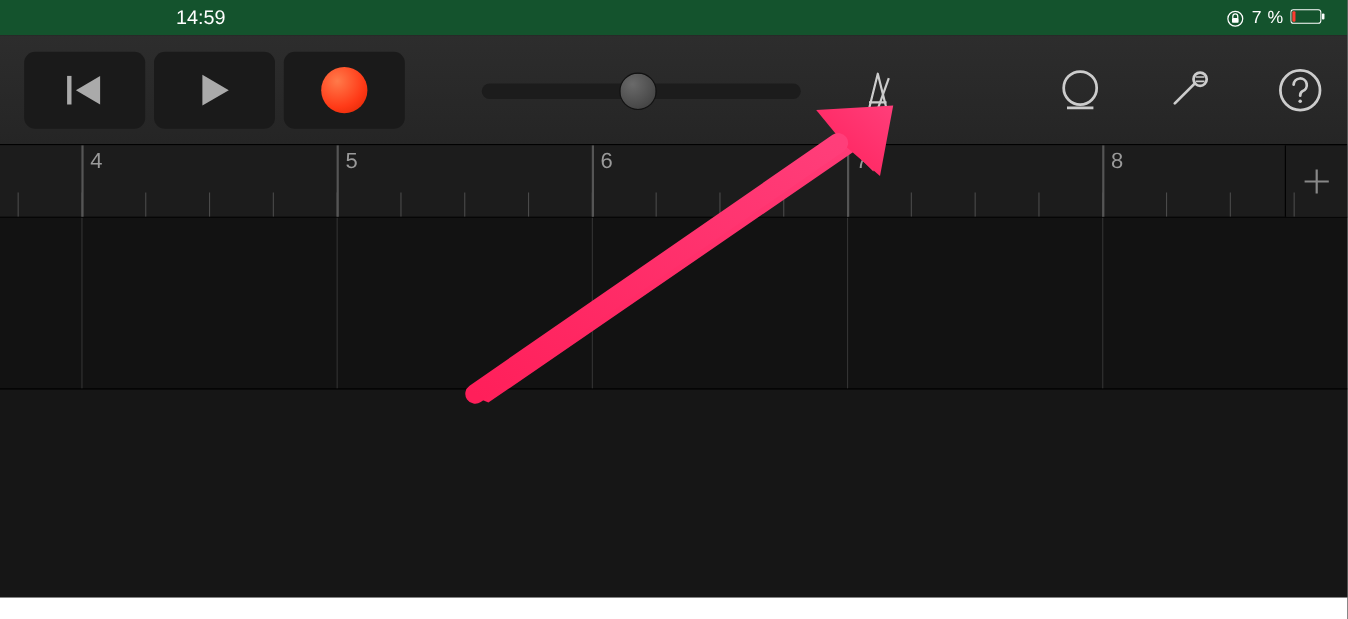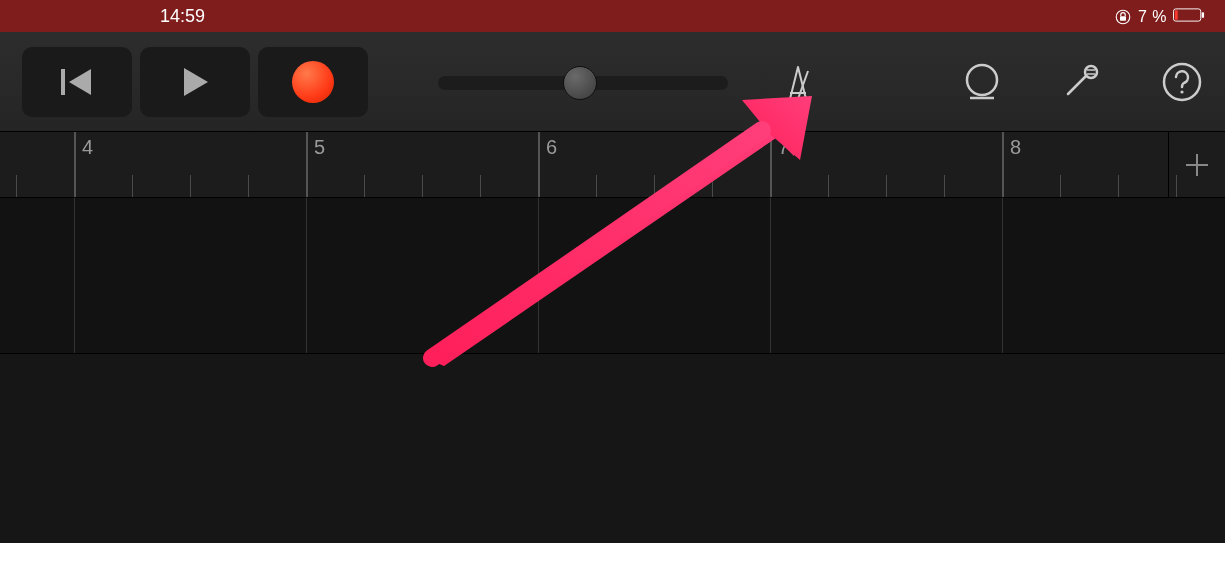--- a/index.html
+++ b/index.html
@@ -13,21 +13,21 @@
   .device {
     position: relative;
     width: 1225px;
     height: 543px;
     background: #111;
   }
   
   .status-bar {
     position: relative;
     height: 32px;
-    background: #7f1d1d;
+    background: #14532d;
     color: #fff;
     font-size: 18px;
     font-weight: 500;
     display: flex;
     align-items: center;
   }
   .status-time {
     position: absolute;
     left: 160px;
     top: 6px;

